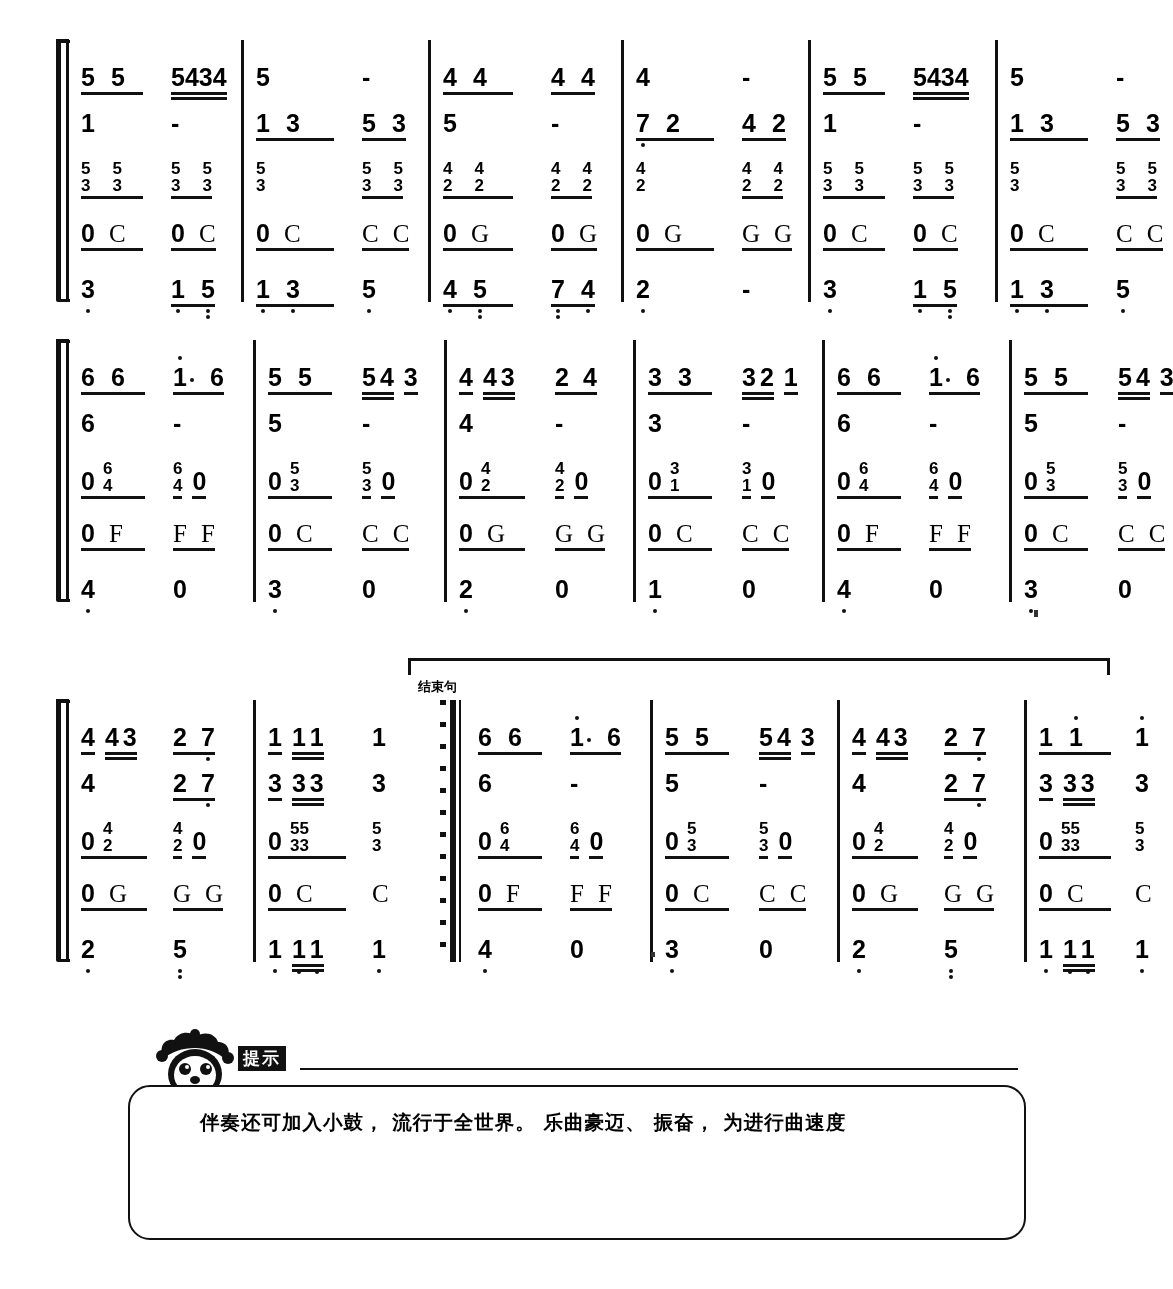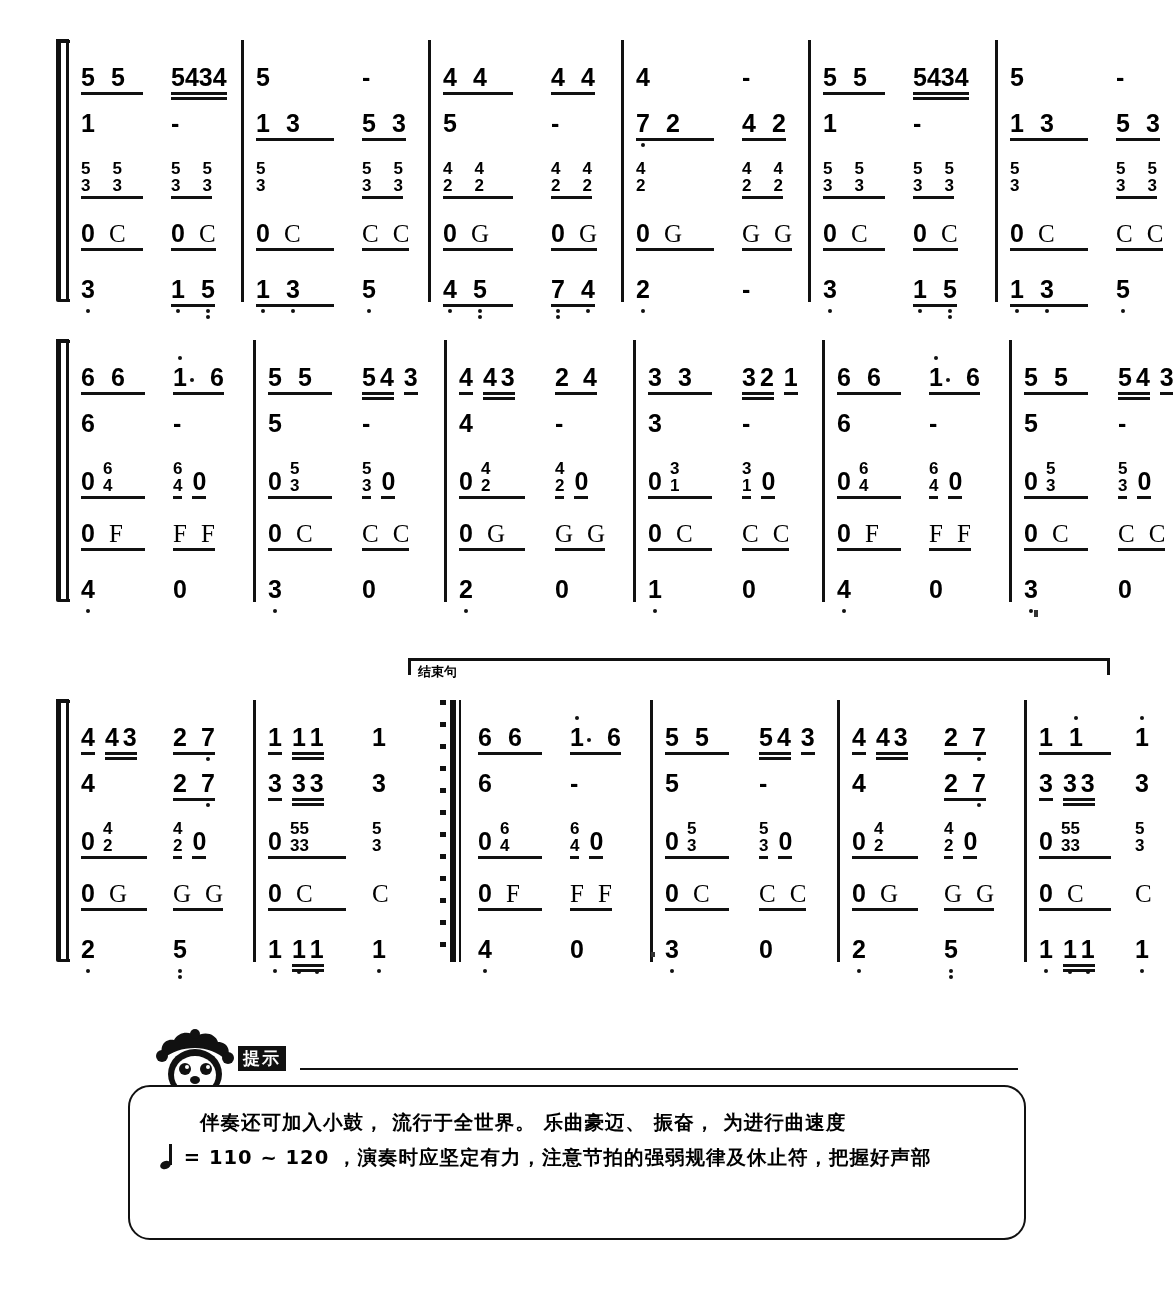--- a/index.html
+++ b/index.html
@@ -108,21 +108,21 @@
   .repstart .thin{position:absolute;left:21px;top:0;bottom:0;width:2px;background:#111;}
   .repstart .dots{position:absolute;left:2px;top:0;bottom:0;width:6px;
      background-image:repeating-linear-gradient(to bottom,#111 0 5px,transparent 5px 22px);}
 
   
   .endbracket{position:absolute;}
   .endbracket .line{position:absolute;left:0;top:0;height:3px;background:#111;}
   .endbracket .tick{position:absolute;left:0;top:0;width:3px;height:17px;background:#111;}
   .endbracket .tick-r{position:absolute;top:0;width:3px;height:17px;background:#111;}
   .endbracket .lbl{
-    position:absolute;left:10px;top:5px;
+    position:absolute;left:10px;top:20px;
     font-family:"DejaVu Sans",sans-serif;font-weight:bold;font-size:13px;white-space:nowrap;
   }
 
   
   .tipbox{
     position:absolute;border:2px solid #111;border-radius:22px;
     box-sizing:border-box;background:#fff;
   }
   .tiptext{
     position:absolute;left:38px;right:28px;top:20px;
@@ -1282,20 +1282,16 @@
     </g>
   </svg>
 </div>
 
 <div class="tiplabel" style="left:238px;top:1046px;">提示</div>
 <div class="tiprule" style="left:300px;top:1068px;width:718px;"></div>
 
 <div class="tipbox" style="left:128px;top:1085px;width:898px;height:155px;"></div>
 <div class="tiptext" style="left:160px;width:852px;top:1105px;">
   <div><span class="indent"></span><span>伴奏还可加入小鼓， 流行于全世界。 乐曲豪迈、 振奋， 为进行曲速度</span></div>
-  <div style="white-space:nowrap;">
-    <span class="quarter"><span class="head"></span><span class="stem"></span></span>
-    <span>= 110 ~ 120 ，</span><span>演奏时应坚定有力，注意节拍的强弱规律及休止符，把握好声部</span>
-  </div>
 </div>
 
 <span class="speck" style="left:1034px;top:610px;width:4px;height:7px;"></span>
 <span class="speck" style="left:651px;top:952px;width:4px;height:5px;"></span>
 
 </body></html>

